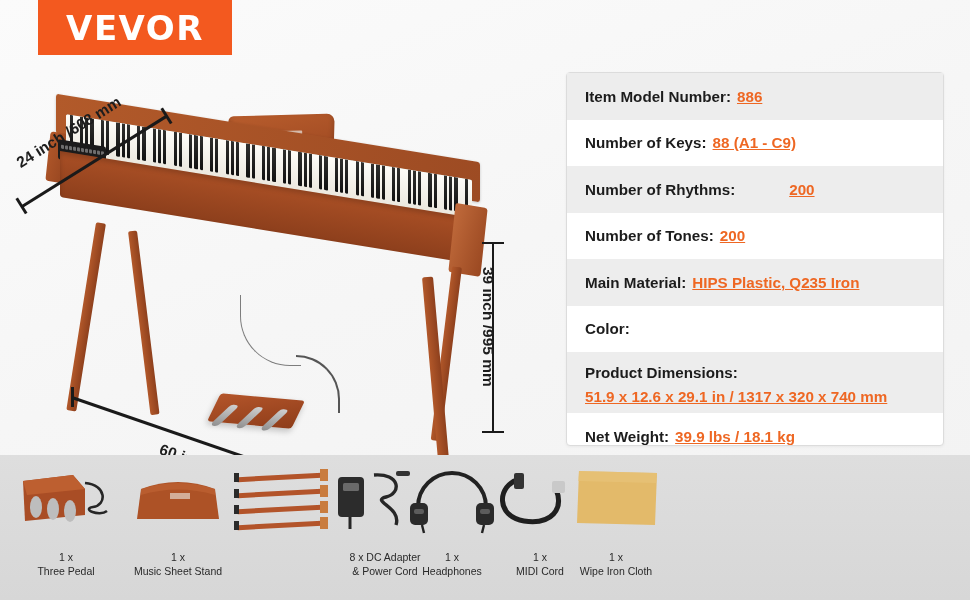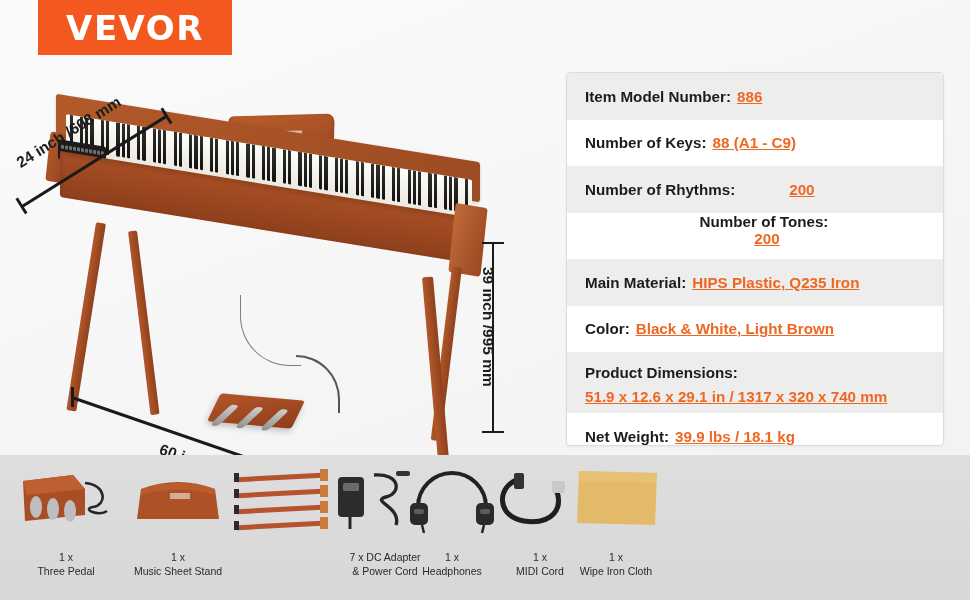--- a/index.html
+++ b/index.html
@@ -333,31 +333,30 @@
         <span class="val">886</span>
       </div>
       <div class="spec-row" style="height: 46.5px; min-height: 46.5px; box-sizing: border-box;">
         <span>Number of Keys:</span>
         <span class="val">88 (A1 - C9)</span>
       </div>
       <div class="spec-row band" style="height: 46.5px; min-height: 46.5px; box-sizing: border-box; gap: 48px;">
         <span>Number of Rhythms:</span>
         <span class="val">200</span>
       </div>
-      <div class="spec-row" style="height: 46.5px; min-height: 46.5px; box-sizing: border-box; flex-direction: column;">
+      <div class="spec-row" style="height: 46.5px; min-height: 46.5px; box-sizing: border-box;">
         <span>Number of Tones:</span>
         <span class="val">200</span>
       </div>
       <div class="spec-row band" style="height: 46.5px; min-height: 46.5px; box-sizing: border-box;">
         <span>Main Material:</span>
         <span class="val">HIPS Plastic, Q235 Iron</span>
       </div>
       <div class="spec-row" style="height: 46.5px; min-height: 46.5px; box-sizing: border-box;">
         <span>Color:</span>
-        <span class="val">Black &amp; White, Light Brown</span>
       </div>
       <div class="spec-row band two-line" style="height: auto; min-height: 46.5px; box-sizing: border-box;"><span>Product Dimensions:</span><span class="val">51.9 x 12.6 x 29.1 in / 1317 x 320 x 740 mm</span></div>
       <div class="spec-row" style="height: 46.5px; min-height: 46.5px; box-sizing: border-box;">
         <span>Net Weight:</span>
         <span class="val">39.9 lbs / 18.1 kg</span>
       </div>
     </div>
 
   <div id="accessories">
       <div class="acc" style="left: 6px; width: 120px;">
@@ -402,21 +401,21 @@
           </svg></div>
       </div>
       <div class="acc" style="left: 330px; width: 110px;">
         <div class="acc-art"><svg width="110" height="72" viewBox="0 0 110 72">
             <rect x="8" y="14" width="26" height="40" rx="4" fill="#2c2c2c"></rect>
             <rect x="13" y="20" width="16" height="8" rx="1.5" fill="#6a6a6a"></rect>
             <path d="M20 54 L20 66" stroke="#262626" stroke-width="3"></path>
             <path d="M44 12 C70 10 72 30 56 34 C40 38 72 44 66 62" stroke="#262626" stroke-width="3.4" fill="none"></path>
             <rect x="66" y="8" width="14" height="5" rx="2" fill="#333"></rect>
           </svg></div>
-        <div class="acc-label"><span class="qty">7 x DC Adapter</span><span>&amp; Power Cord</span></div>
+        <div class="acc-label"><span class="qty">8 x DC Adapter</span><span>&amp; Power Cord</span></div>
       </div>
       <div class="acc" style="left: 400px; width: 104px;">
         <div class="acc-art"><svg width="104" height="72" viewBox="0 0 104 72">
             <path d="M18 44 A34 34 0 0 1 86 44" stroke="#222" stroke-width="4" fill="none"></path>
             <rect x="10" y="40" width="18" height="22" rx="5" fill="#2a2a2a"></rect>
             <rect x="76" y="40" width="18" height="22" rx="5" fill="#2a2a2a"></rect>
             <rect x="14" y="46" width="10" height="5" rx="2" fill="#5c5c5c"></rect>
             <rect x="80" y="46" width="10" height="5" rx="2" fill="#5c5c5c"></rect>
             <path d="M22 62 L24 70 M84 62 L82 70" stroke="#222" stroke-width="2.4"></path>
           </svg></div>

